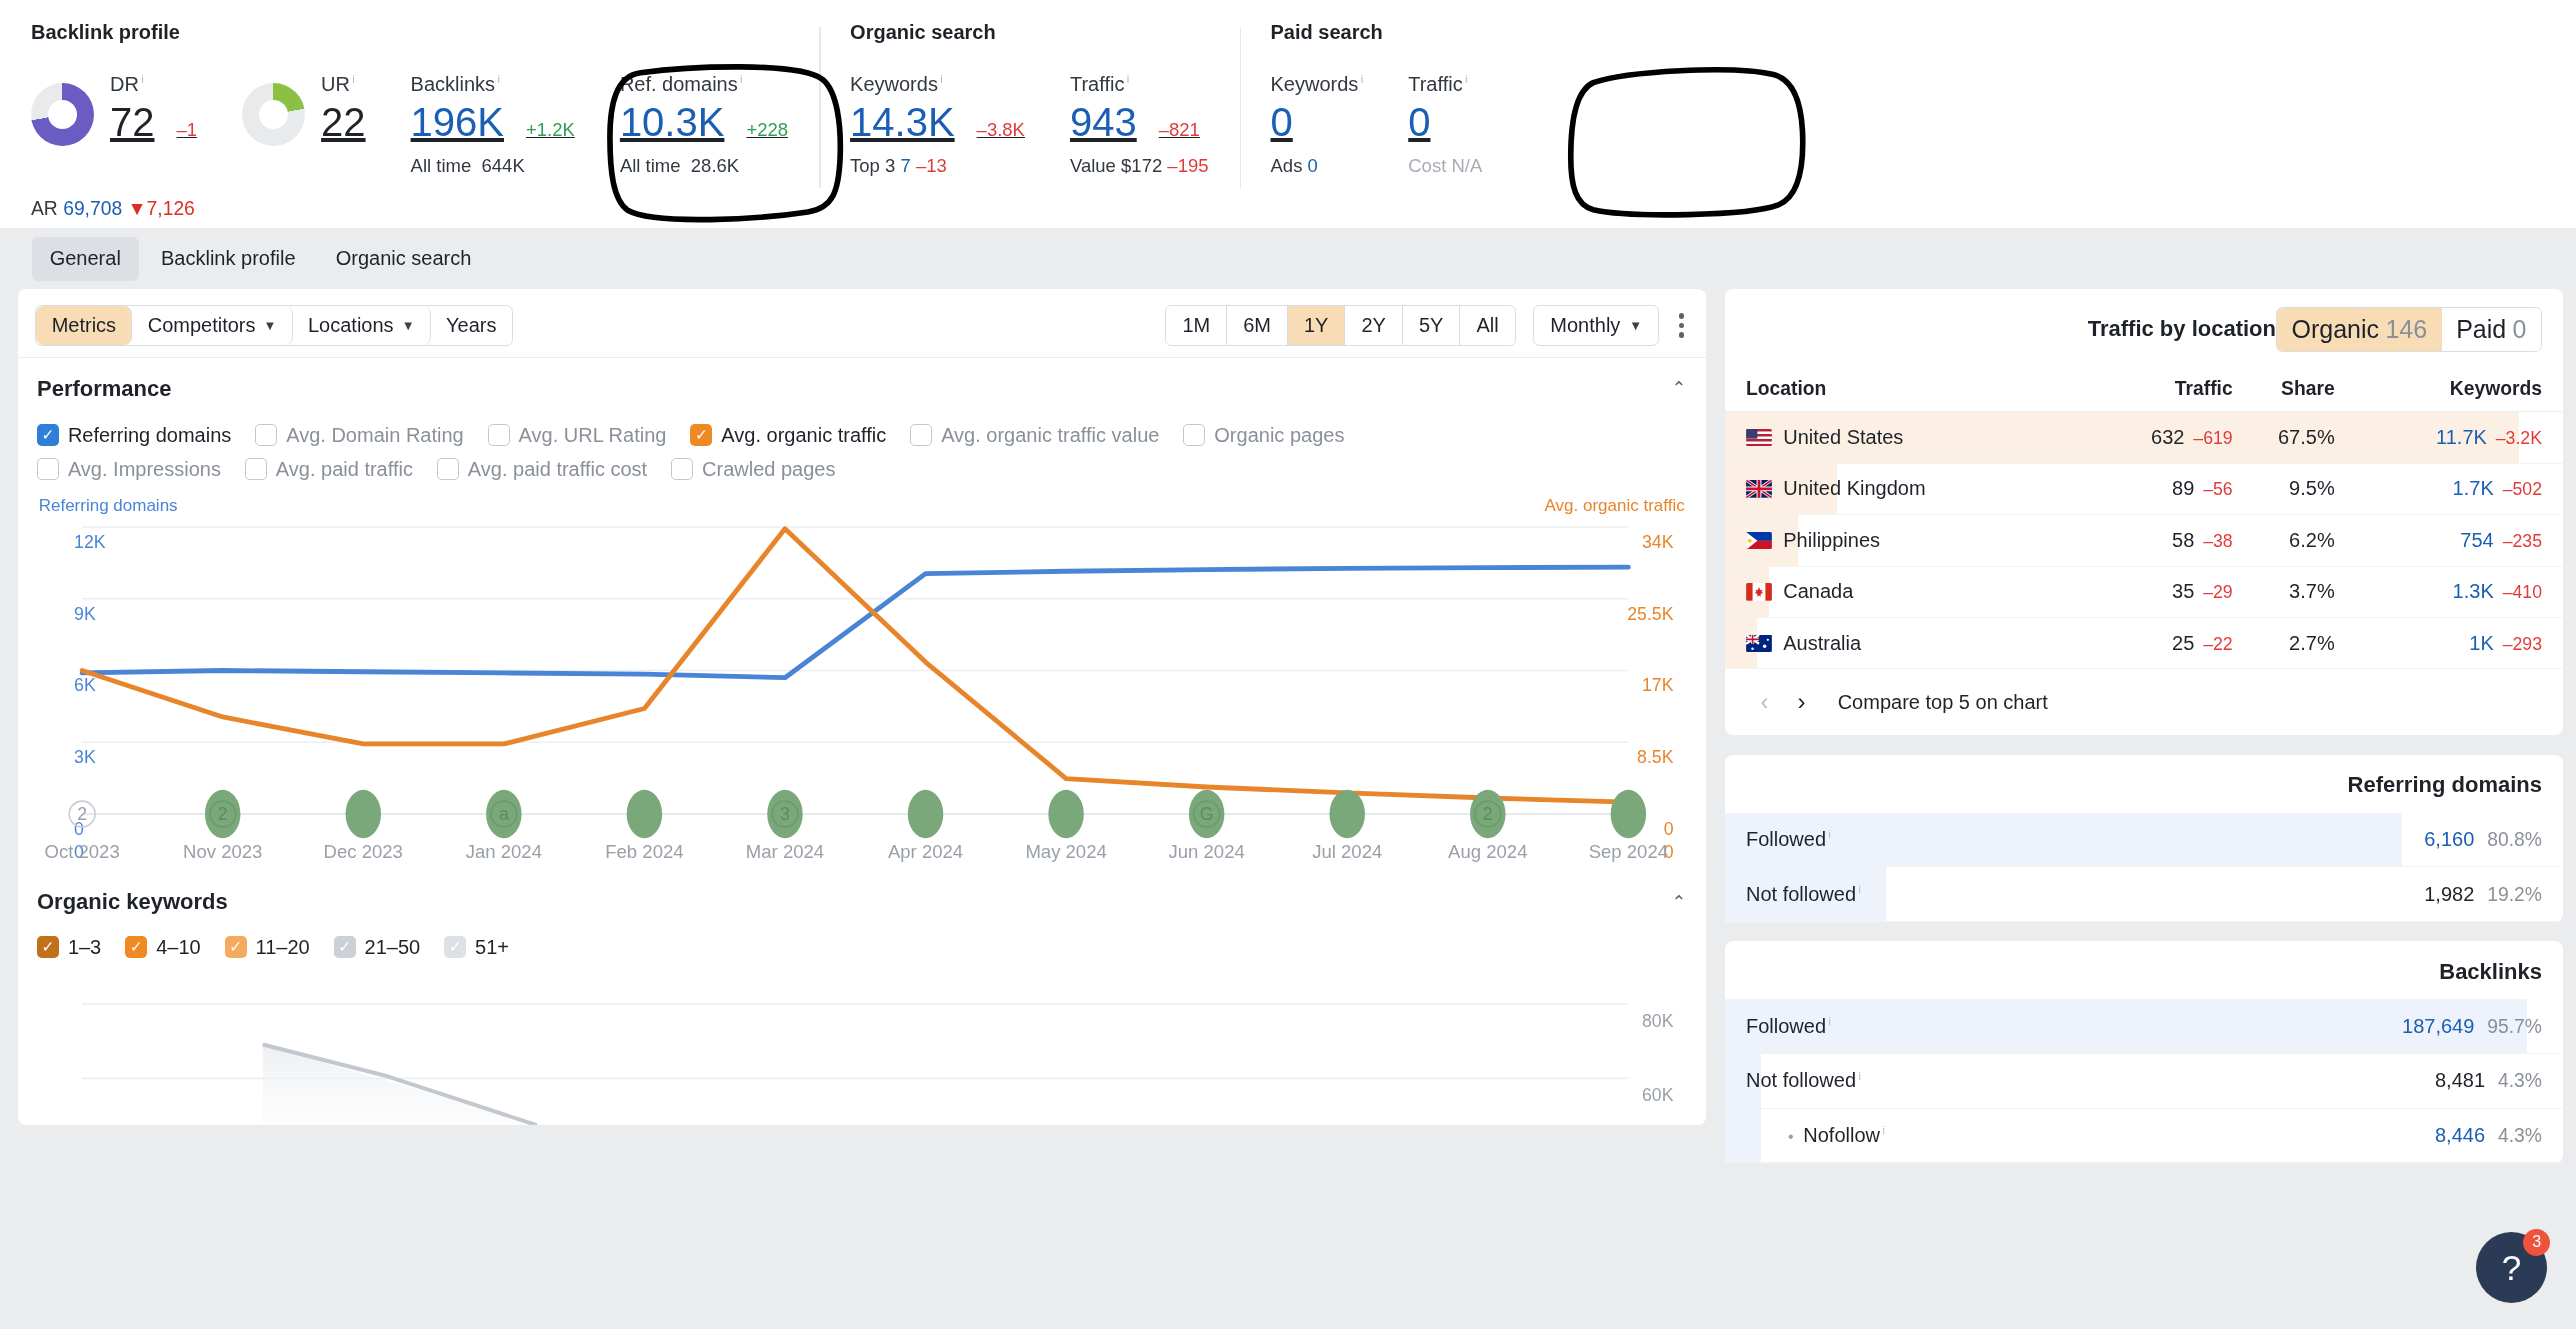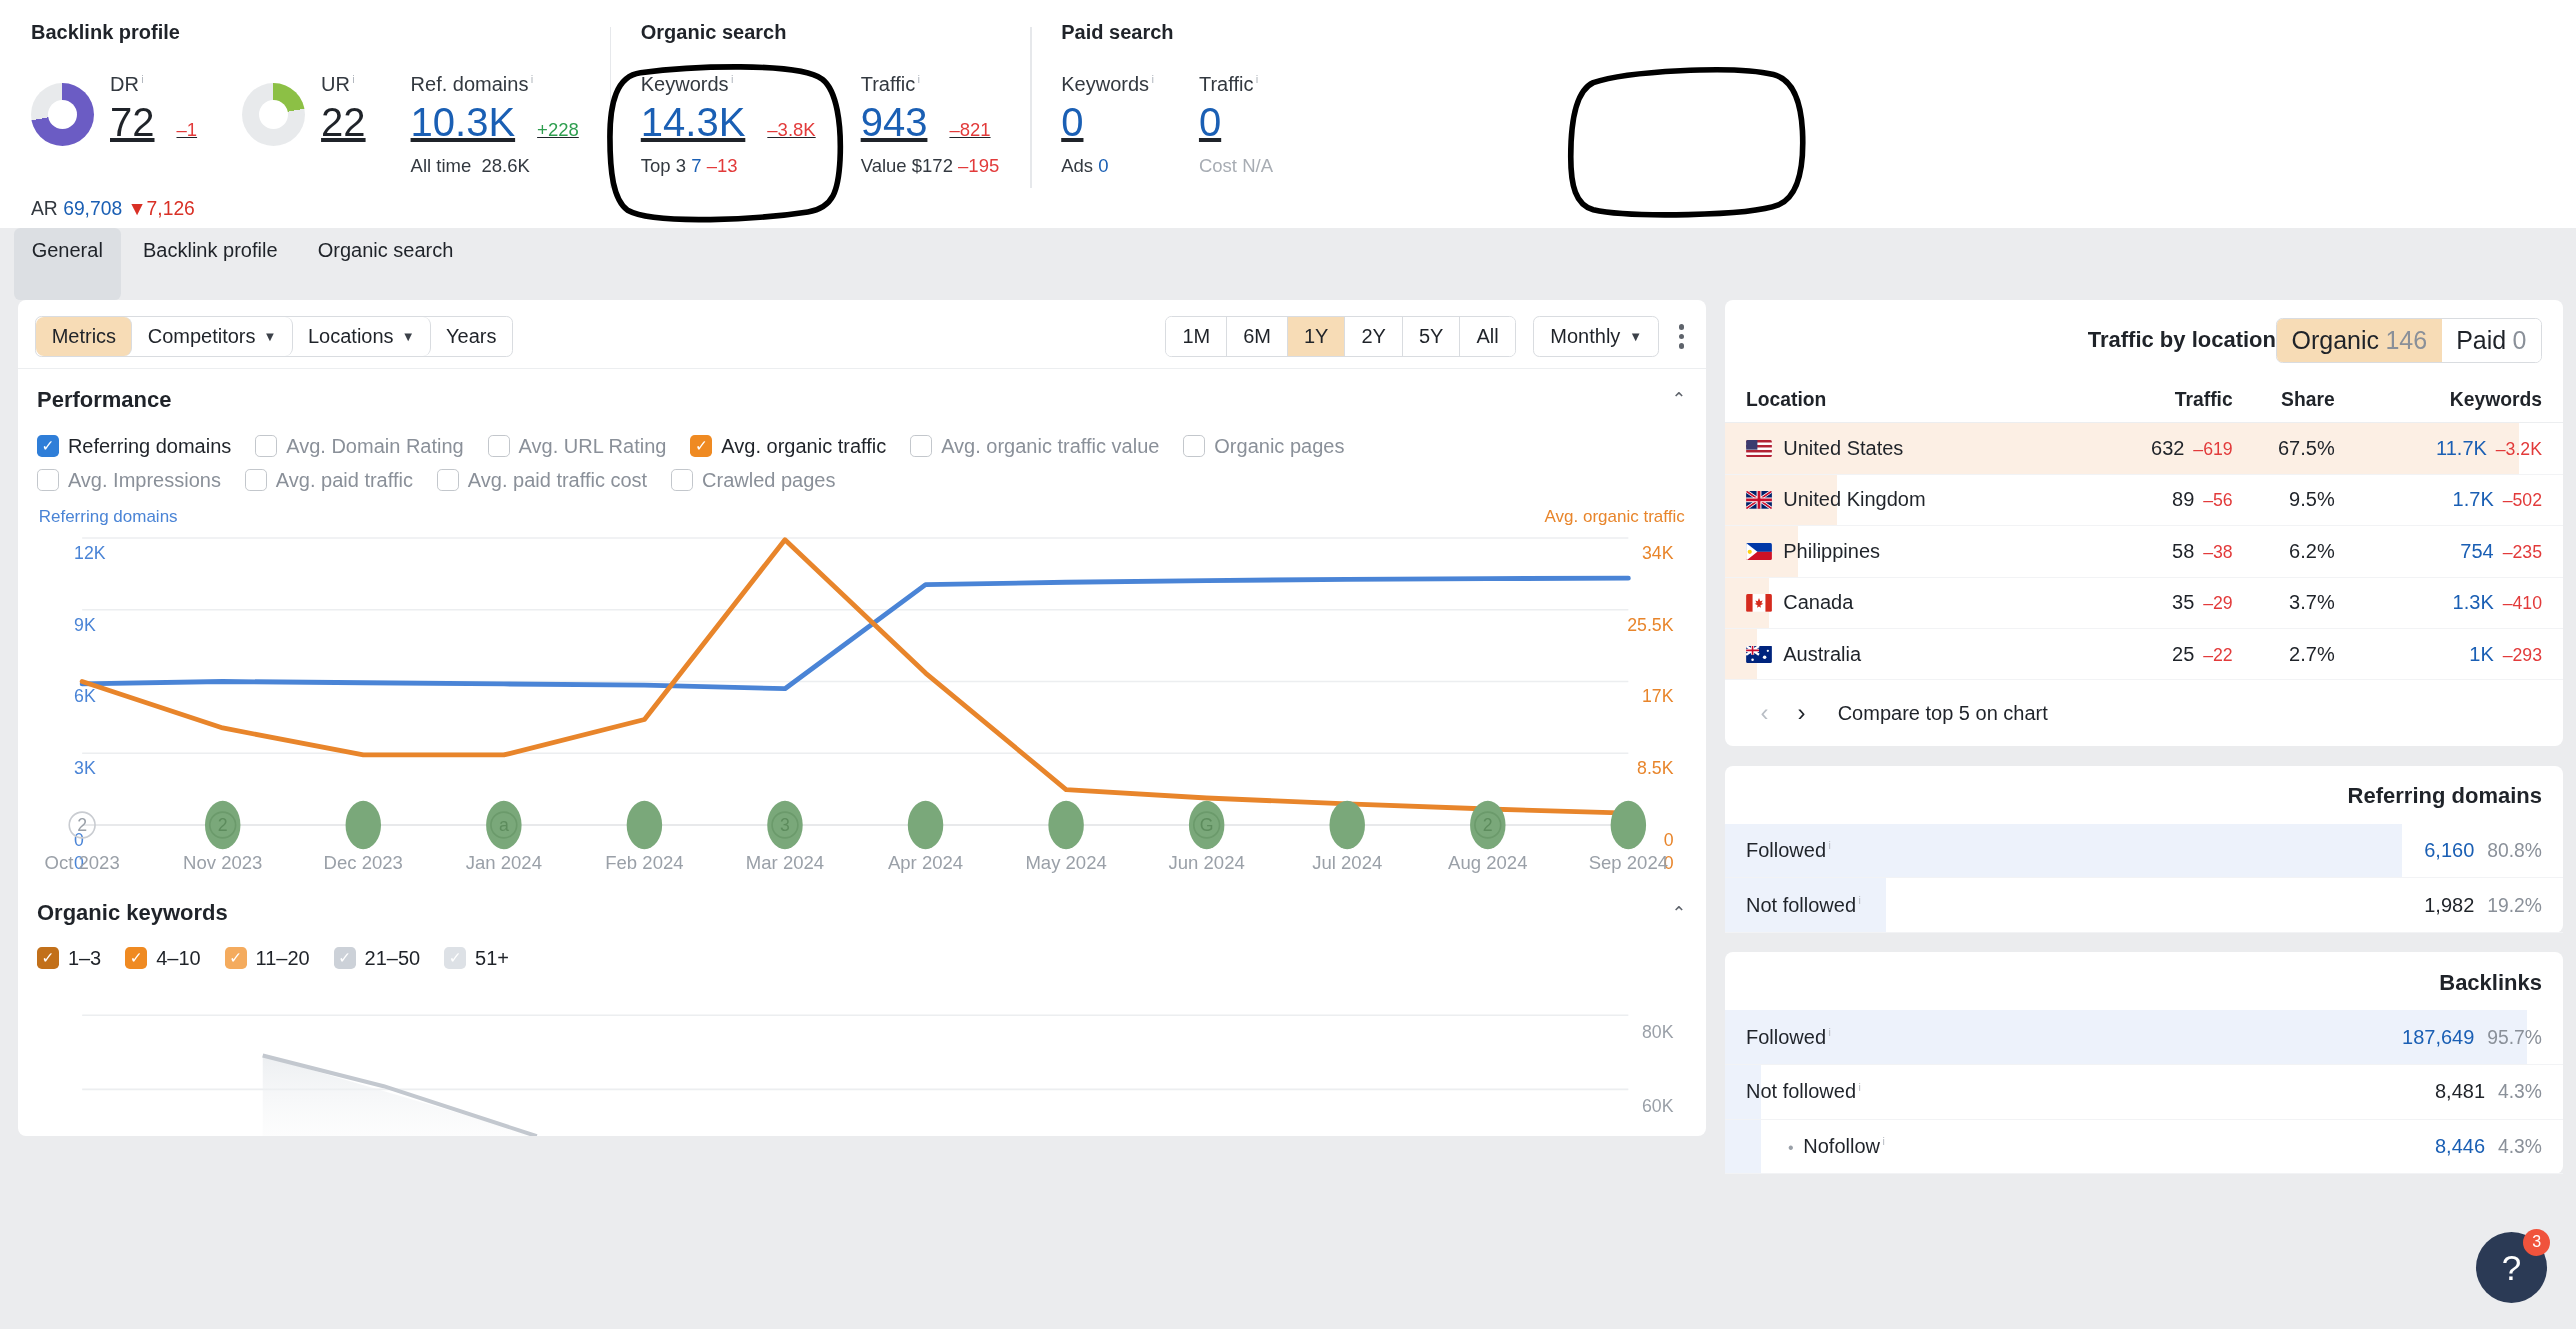--- a/index.html
+++ b/index.html
@@ -58,22 +58,22 @@
   .metric-sub .muted { color: #a8adb4; }
   .ar-line { font-size: 19.3px; color: #333940; margin-top: 21px; white-space: nowrap; }
   .ar-line .blue { color: #1a5fb4; }
   .ar-line .neg { color: #d93025; }
 
   
   .annot { position: absolute; pointer-events: none; z-index: 5; }
 
   
   .tabbar {
-    height: 72px; display: flex; 
-    padding: 0 14px; gap: 4.8px; background: #ebecee;
+    height: 61px; display: flex; align-items: center;
+    padding: 0 32px; gap: 4.8px; background: #ebecee;
   }
   .tab {
     font-size: 20px; color: #1f2329; padding: 10.5px 17.7px;
     border-radius: 6.4px; cursor: pointer; white-space: nowrap;
   }
   .tab.active { background: #dcdfe3; }
 
   
   .main {
     display: flex; gap: 19.3px; padding: 0 17.7px;
@@ -241,20 +241,28 @@
       <div class="gauge-metric">
         <div class="donut" id="ur-donut" style="background: conic-gradient(rgb(140, 192, 69) 0deg, rgb(140, 192, 69) 79.2deg, rgb(232, 234, 236) 79.2deg, rgb(232, 234, 236) 360deg);"></div>
         <div class="metric-col">
           <div class="metric-label"><span>UR</span><sup>i</sup></div>
           <div class="metric-value-row">
             <span class="metric-value">22</span>
           </div>
         </div>
       </div>
 
+      <div class="metric-col">
+        <div class="metric-label"><span>Backlinks</span><sup>i</sup></div>
+        <div class="metric-value-row">
+          <span class="metric-value blue">196K</span>
+          <span class="metric-delta pos">+1.2K</span>
+        </div>
+        <div class="metric-sub"><span>All time</span>&nbsp;&nbsp;<span>644K</span></div>
+      </div>
 
       <div class="metric-col">
         <div class="metric-label"><span>Ref. domains</span><sup>i</sup></div>
         <div class="metric-value-row">
           <span class="metric-value blue">10.3K</span>
           <span class="metric-delta pos">+228</span>
         </div>
         <div class="metric-sub"><span>All time</span>&nbsp;&nbsp;<span>28.6K</span></div>
       </div>
 

